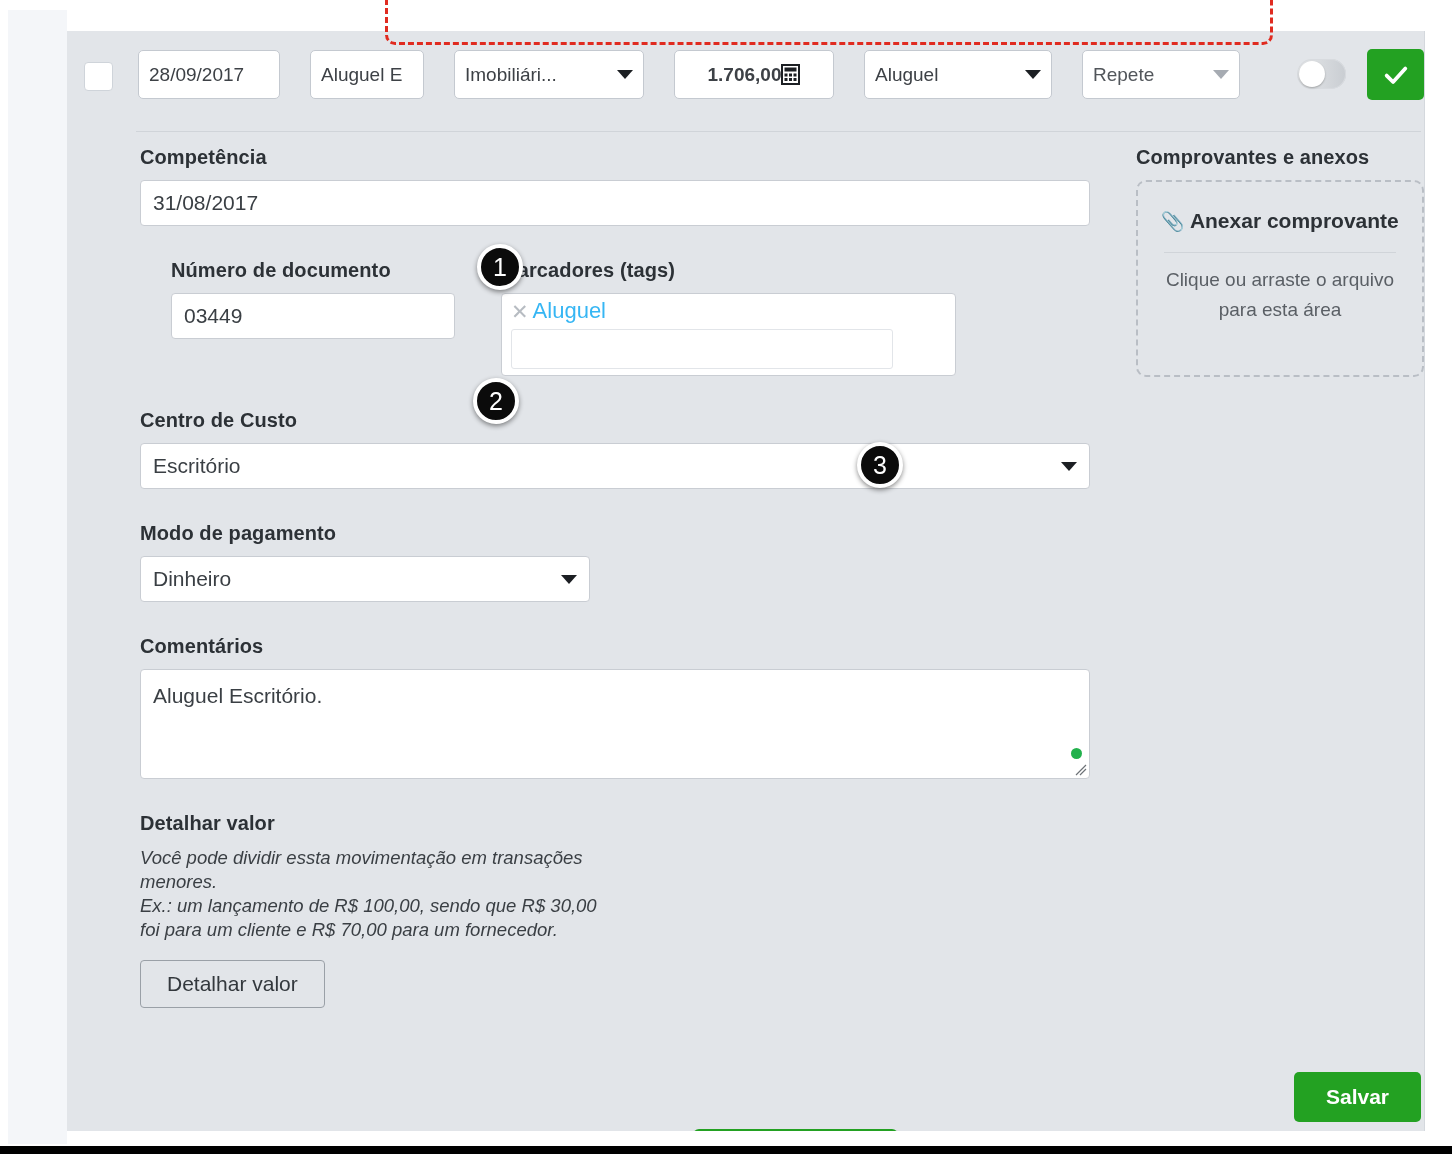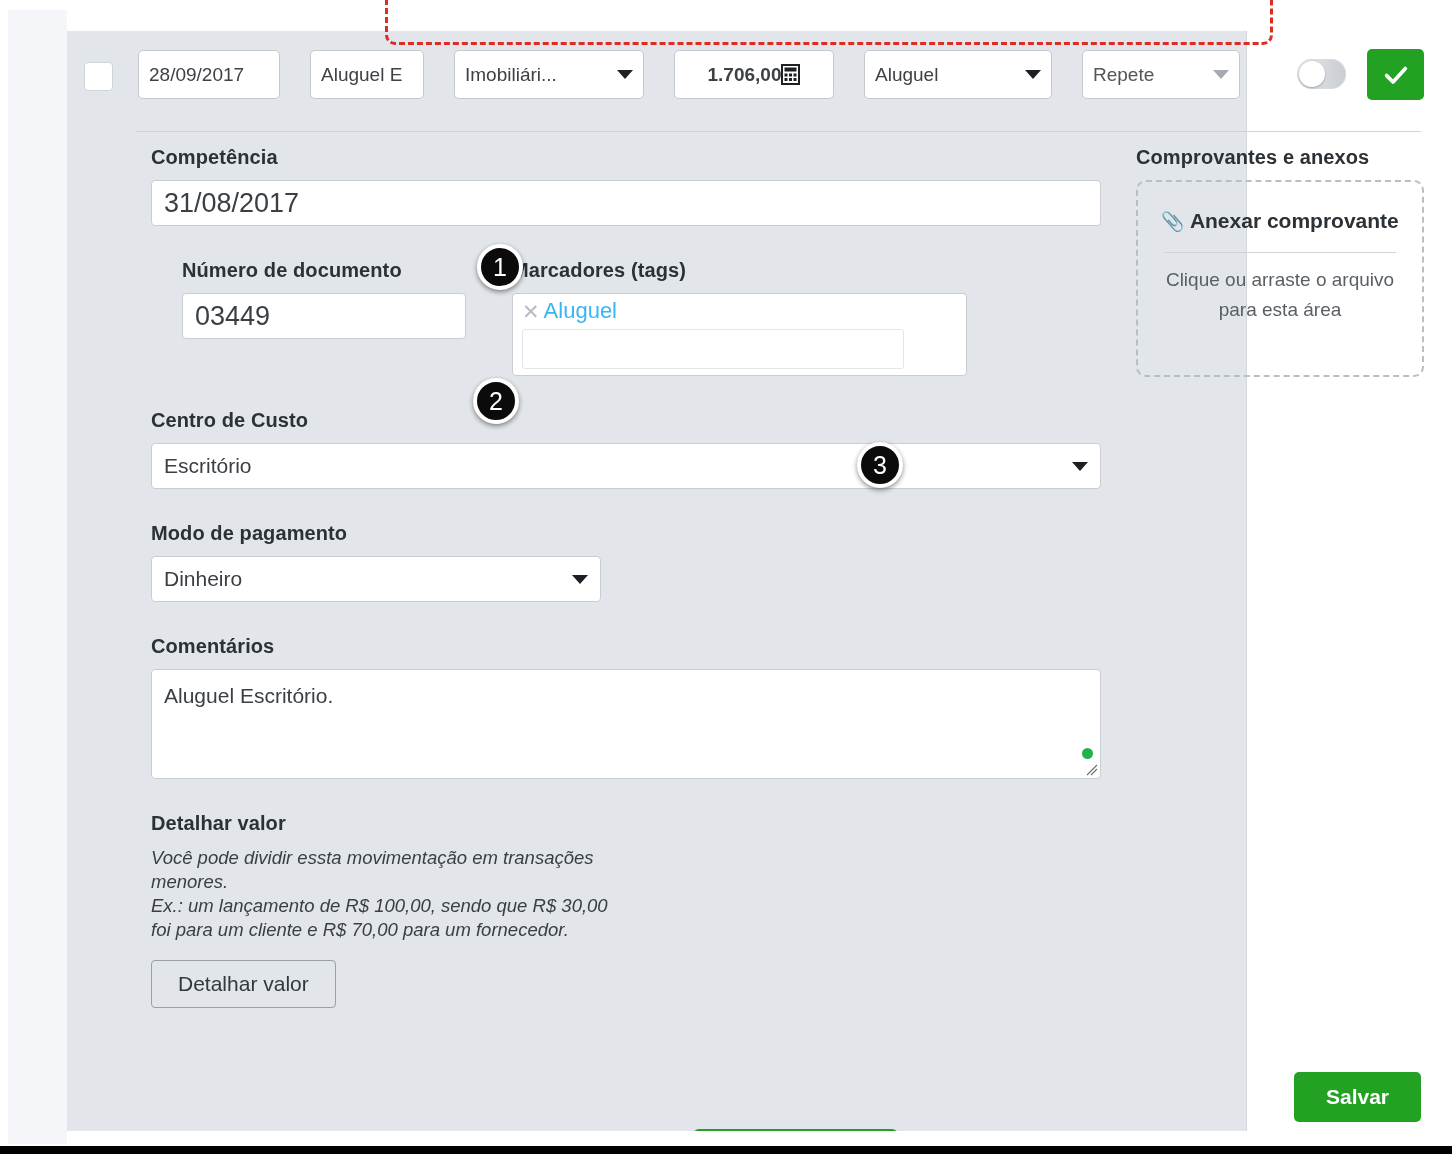--- a/index.html
+++ b/index.html
@@ -33,21 +33,21 @@
     position: absolute;
     left: 1426px; top: 0;
     width: 26px; height: 1146px;
     background: #ffffff;
   }
 
   
   .panel {
     position: absolute;
     left: 67px; top: 31px;
-    width: 1180px; height: 1100px;
+    width: 1358px; height: 1100px;
     background: #e2e5e9;
     border-right: 1px solid #d4d8dd;
   }
 
   
   .red-annot {
     position: absolute;
     left: 318px; top: -40px;
     width: 888px; height: 54px;
     border: 3px dashed #e02b20;
@@ -141,39 +141,39 @@
   .tb-divider {
     position: absolute;
     left: 69px; top: 100px;
     width: 1285px; height: 1px;
     background: #d0d4d9;
   }
 
   
   .form {
     position: absolute;
-    left: 84px; top: 115px;
+    left: 73px; top: 115px;
     width: 1285px;
   }
   .fld-label {
     font-size: 20px;
     font-weight: bold;
     color: #2c3136;
     margin: 0 0 11px 0;
     letter-spacing: .1px;
   }
   .txtbox {
     background: #ffffff;
     border: 1px solid #c9cdd3;
     border-radius: 4px;
     height: 46px;
     display: flex;
     align-items: center;
     padding: 0 12px;
-    font-size: 27px;
+    font-size: 21px;
     color: #3a3f44;
   }
   .row-gap { height: 33px; }
 
   .grp-competencia { width: 950px; }
 
   .two-col {
     display: flex;
     gap: 46px;
   }

